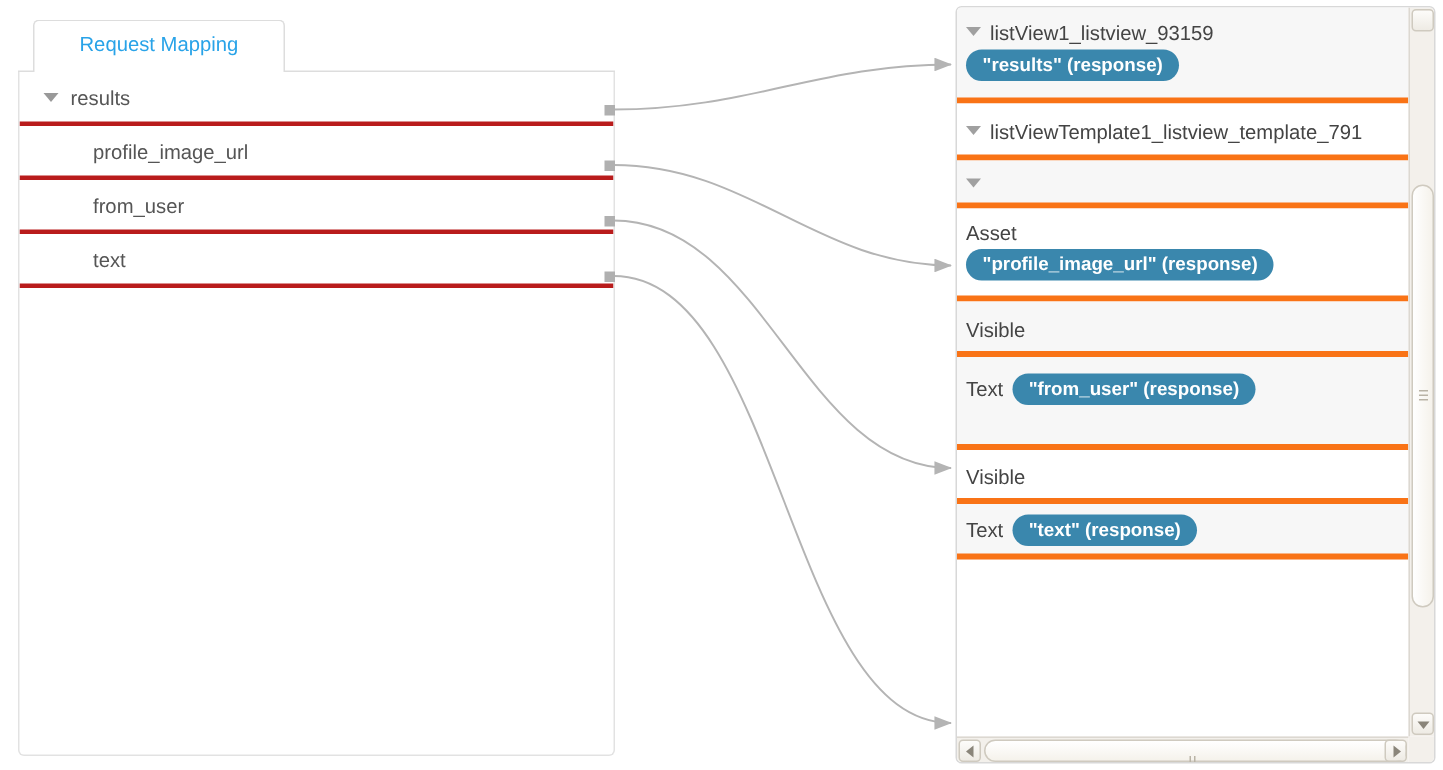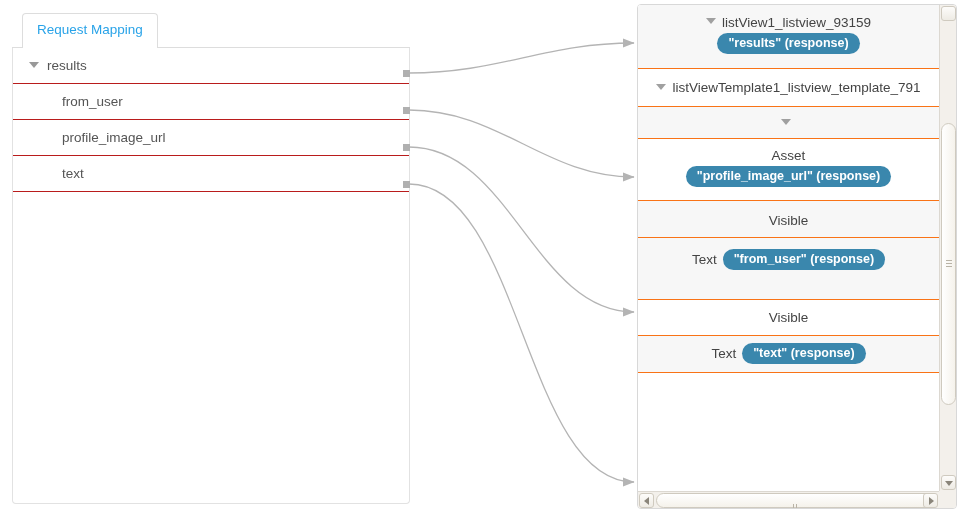--- a/index.html
+++ b/index.html
@@ -37,21 +37,21 @@
     height: 38px;
     box-sizing: border-box;
     border-bottom: 1px solid #dddddd;
   }
   .tab {
     position: absolute;
     top: 3px;
     height: 35px;
     box-sizing: border-box;
     line-height: 32px;
-    padding: 0 14px;
+    padding: 0 30px;
     font-size: 13.5px;
     background: #ffffff;
     border: 1px solid #dddddd;
     border-bottom: none;
     border-radius: 4px 4px 0 0;
     white-space: nowrap;
     cursor: pointer;
   }
   .tab.active {
     left: 10px;
@@ -75,21 +75,21 @@
     border: 1px solid #e2e2e2;
     border-top: none;
     border-radius: 0 0 4px 4px;
     overflow: hidden;
   }
   .lrow {
     position: relative;
     height: 36px;
     line-height: 36px;
     box-sizing: border-box;
-    border-bottom: 1px solid #b91c1c;
+    border-bottom: 3px solid #b91c1c;
     color: #555555;
     font-size: 13.5px;
     white-space: nowrap;
     cursor: default;
   }
   .lrow.depth0 { padding-left: 16px; }
   .lrow.depth1 { padding-left: 49px; }
   .caret {
     display: inline-block;
     width: 0;
@@ -141,22 +141,21 @@
     left: 0;
     top: 0;
     right: 17px;
     bottom: 17px;
     overflow: hidden;
     background: #ffffff;
   }
   .rrow {
     position: relative;
     box-sizing: border-box;
-    border-bottom: 1px solid #f97316;
-    text-align: center;
+    border-bottom: 4px solid #f97316;
     color: #444444;
     font-size: 13.5px;
     white-space: nowrap;
     cursor: default;
     background: #ffffff;
   }
   .rrow.striped { background: #f7f7f7; }
   .rrow .rowinner {
     display: block;
     padding: 0 6px;
@@ -276,24 +275,24 @@
     <div class="tab active">
       <span>Request Mapping</span>
     </div>
   </div>
 
   <div class="tree-box">
     <div class="lrow depth0">
       <span class="caret"></span><span>results</span>
     </div>
     <div class="lrow depth1">
+      <span>profile_image_url</span>
+    </div>
+    <div class="lrow depth1">
       <span>from_user</span>
-    </div>
-    <div class="lrow depth1">
-      <span>profile_image_url</span>
     </div>
     <div class="lrow depth1">
       <span>text</span>
     </div>
   </div>
 </div>
 
 <div class="handle" style="left:403px; top:70px;"></div>
 <div class="handle" style="left:403px; top:107px;"></div>
 <div class="handle" style="left:403px; top:144px;"></div>

